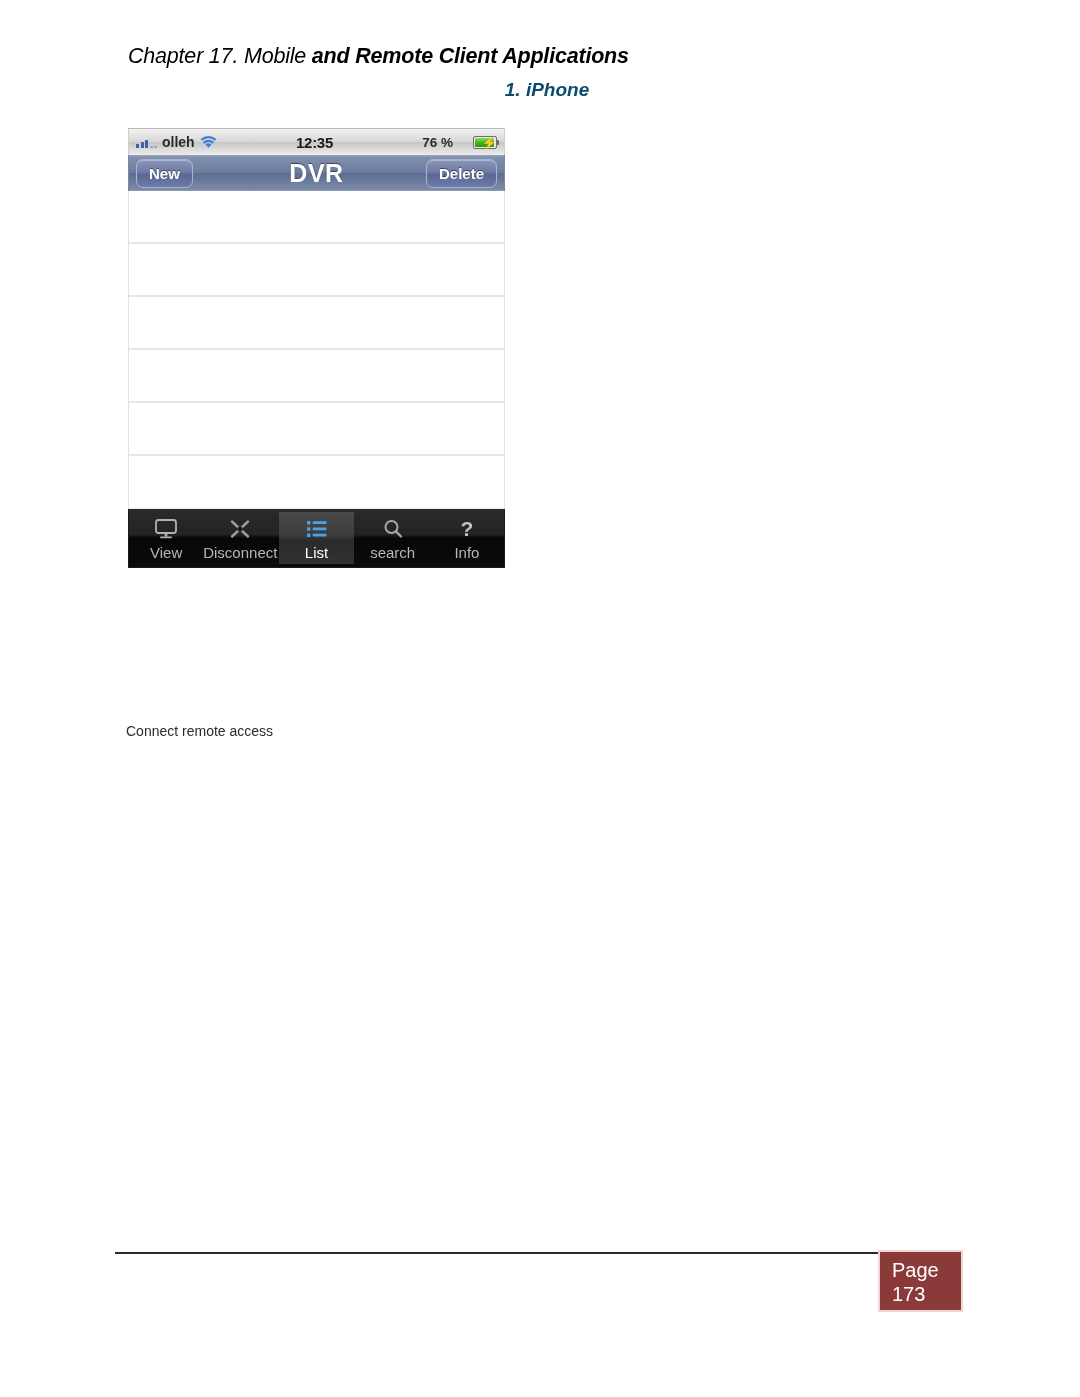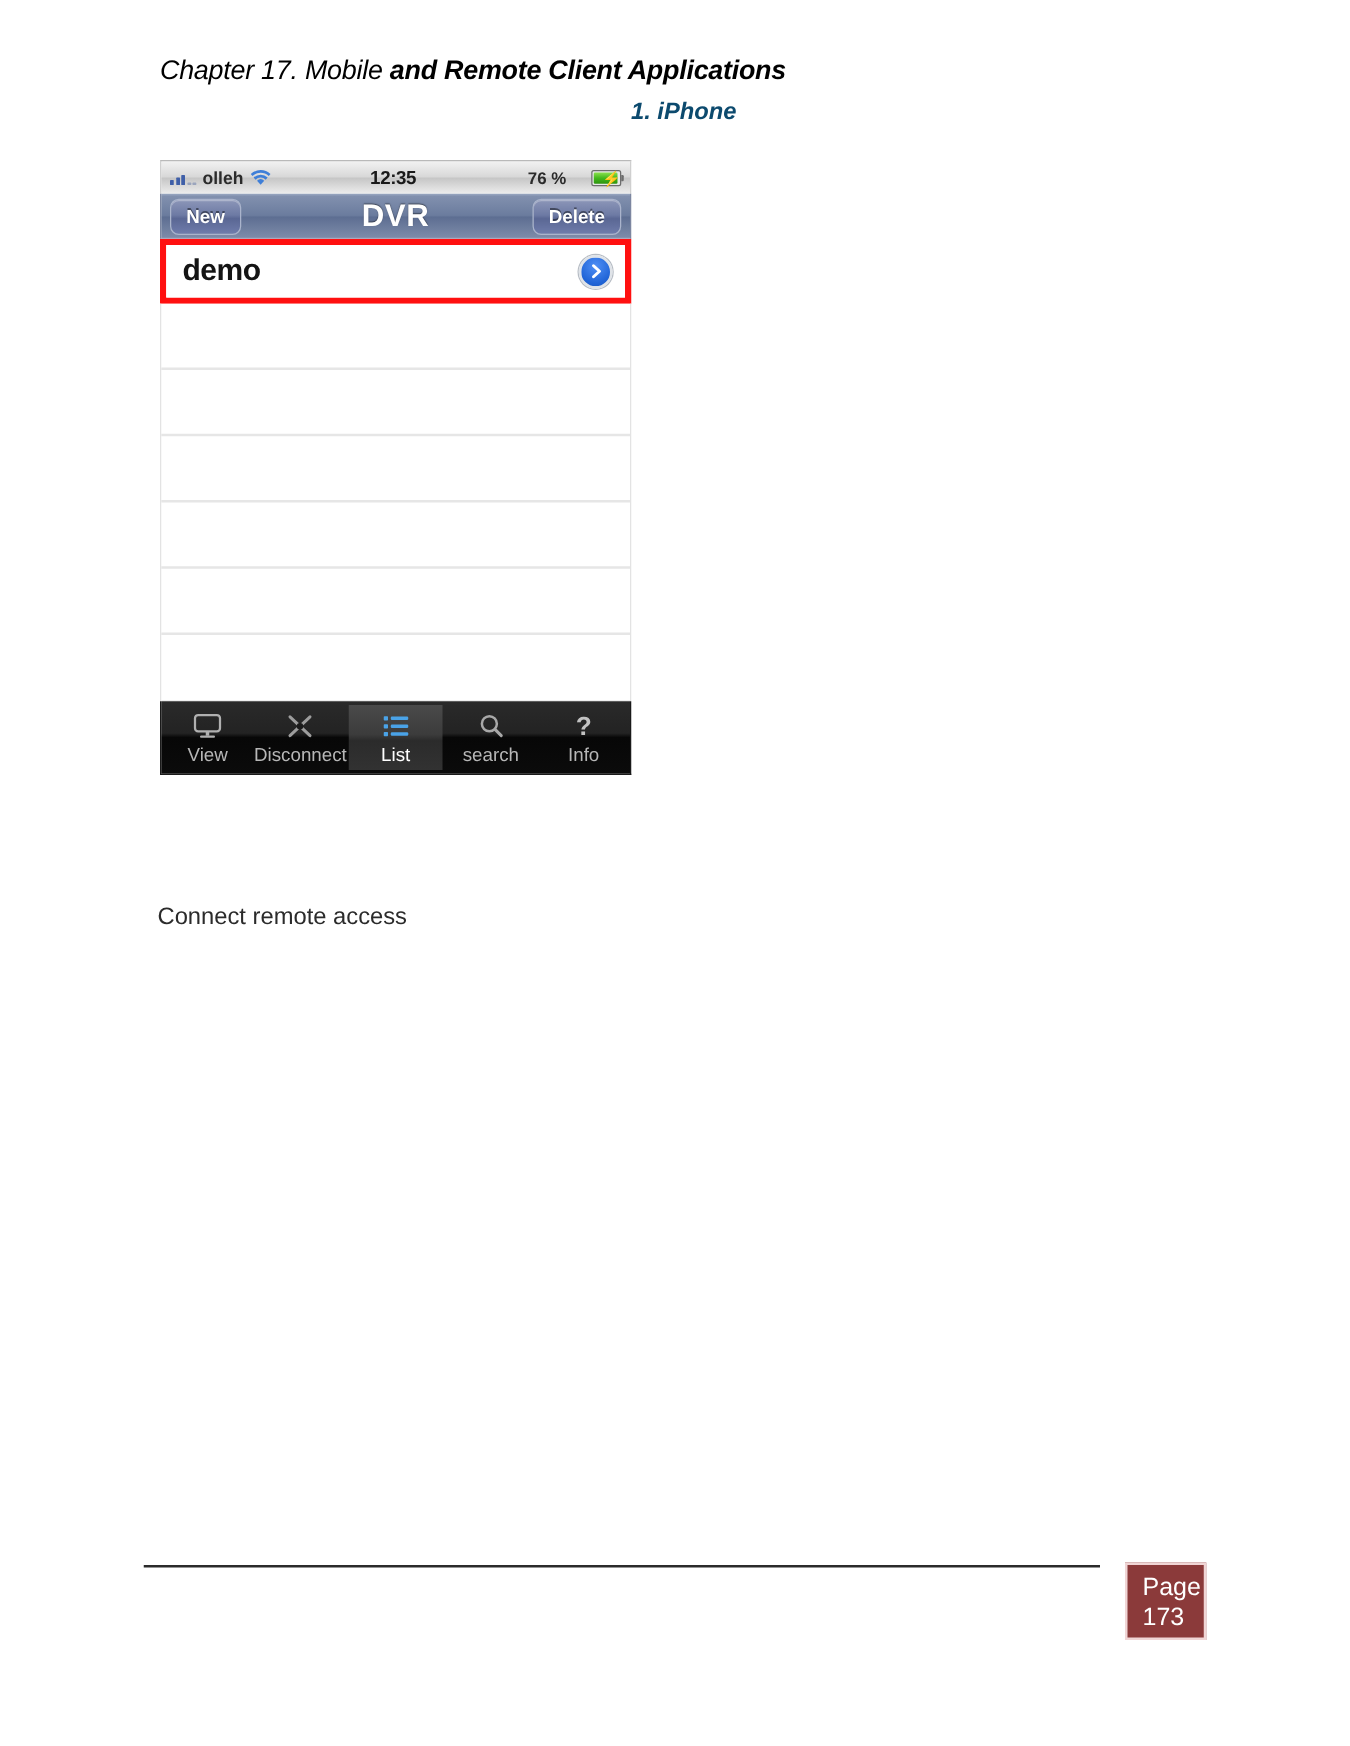--- a/index.html
+++ b/index.html
@@ -275,38 +275,38 @@
     font-weight: 400;
     line-height: 1;
   }
   .tab.active .tab-label { color: #ffffff; }
 
   
   .caption {
     position: absolute;
     left: 126px;
     top: 723px;
-    font-size: 19px;
+    font-size: 14px;
     color: #2b2b2b;
   }
 
   
   .footer-rule {
     position: absolute;
     left: 115px;
     top: 1252px;
     width: 765px;
     height: 2px;
     background: #2b2b2b;
   }
   .page-box {
     position: absolute;
-    left: 900px;
+    left: 878px;
     top: 1250px;
-    width: 65px;
+    width: 85px;
     height: 62px;
     background: #8b3a3a;
     border: 2px solid #f0d5d5;
     box-sizing: border-box;
     padding: 6px 0 0 12px;
   }
   .page-box div {
     color: #ffffff;
     font-size: 20px;
     line-height: 24px;
@@ -351,30 +351,20 @@
       </span>
     </div>
   </div>
 
   <div class="nav-bar">
     <button class="nav-btn">New</button>
     <div class="nav-title">DVR</div>
     <button class="nav-btn">Delete</button>
   </div>
 
-  <div class="demo-wrap">
-    <div class="demo-row">
-      <span class="demo-label">demo</span>
-      <span class="disclosure">
-        <svg width="14" height="14" viewBox="0 0 14 14">
-          <path d="M4.8 2.6 L9.6 7 L4.8 11.4" stroke="#ffffff" stroke-width="2.4" fill="none" stroke-linecap="round" stroke-linejoin="round"></path>
-        </svg>
-      </span>
-    </div>
-  </div>
 
   <div class="list-body">
     <div class="list-row"></div>
     <div class="list-row"></div>
     <div class="list-row"></div>
     <div class="list-row"></div>
     <div class="list-row"></div>
     <div class="list-row last"></div>
   </div>
 

